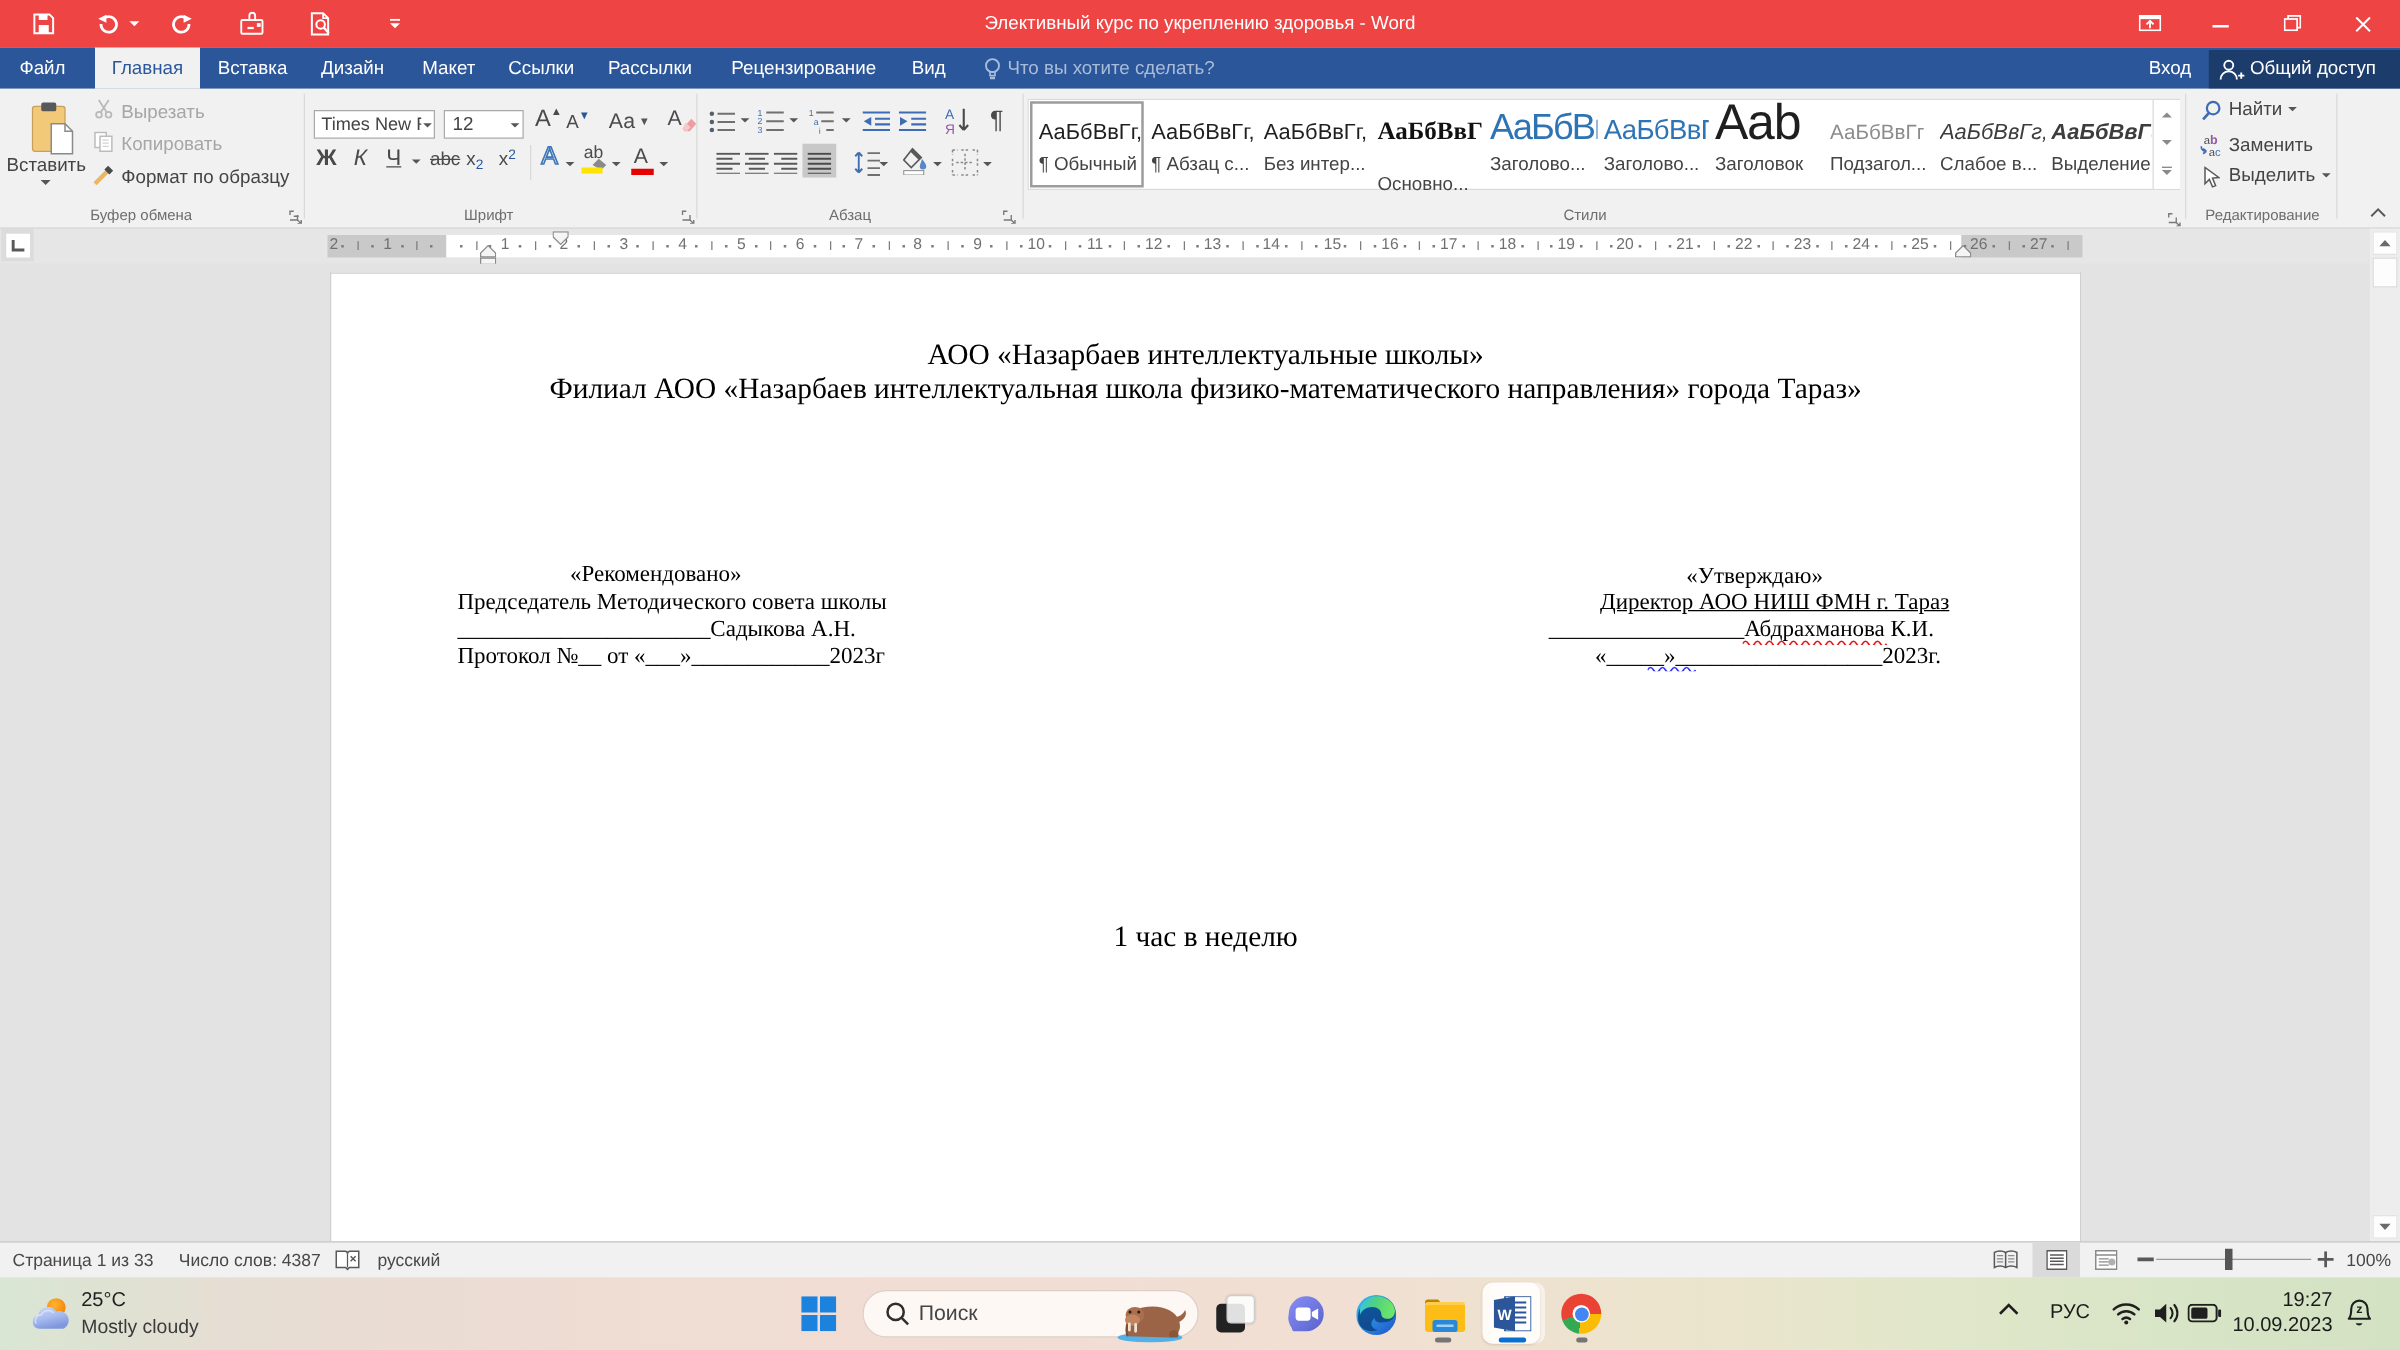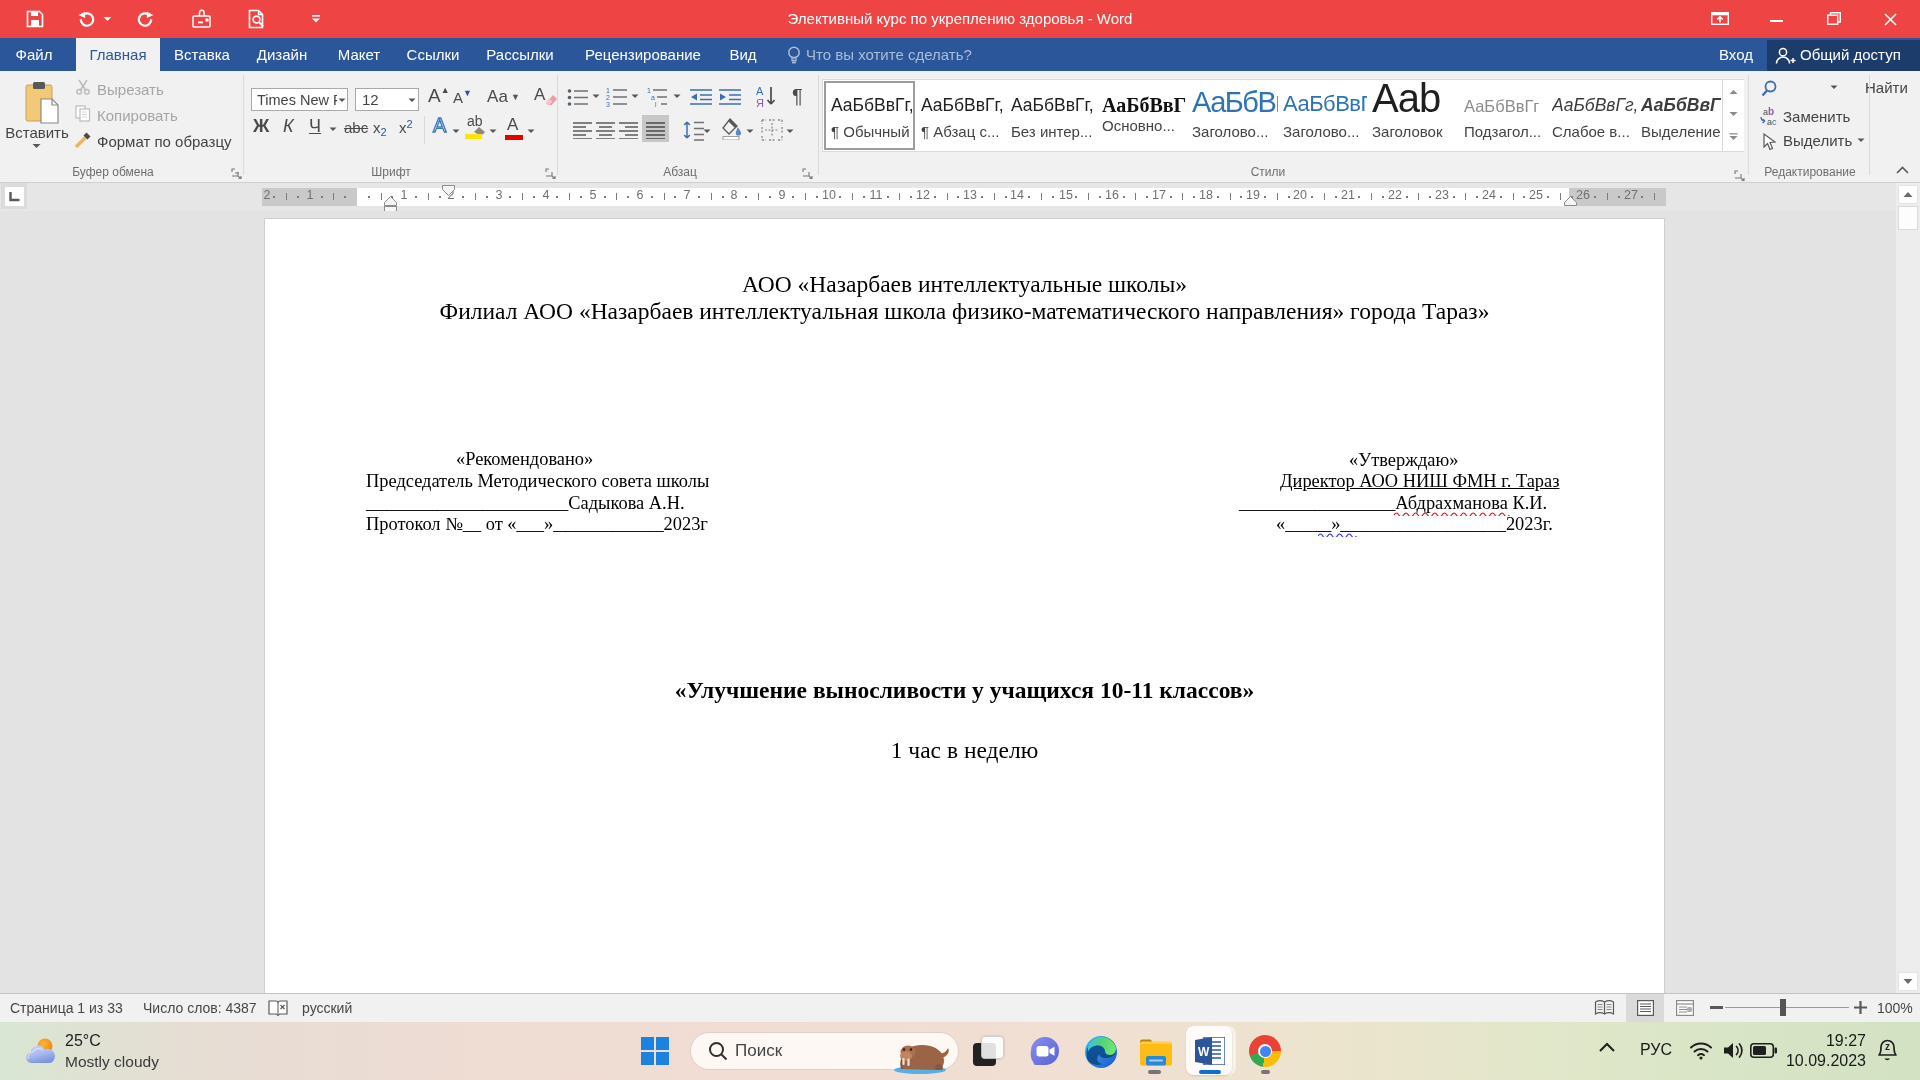--- a/index.html
+++ b/index.html
@@ -283,21 +283,21 @@
 
   <div class="abs" style="left:822px;top:8px;width:922px;height:73px;background:#fff;border:1px solid #dadada;"></div>
   <div class="abs" style="left:824px;top:10px;width:91px;height:69px;border:2px solid #9c9c9c;background:#fff;"></div>
   <div class="abs" style="left:831px;top:24px;width:82px;overflow:hidden;font-size:17.5px;color:#1f1f1f;white-space:nowrap;">АаБбВвГг,</div>
   <div class="abs" style="left:831px;top:52px;font-size:15px;color:#444;">¶ Обычный</div>
   <div class="abs" style="left:921px;top:24px;width:84px;overflow:hidden;font-size:17.5px;color:#1f1f1f;white-space:nowrap;">АаБбВвГг,</div>
   <div class="abs" style="left:921px;top:52px;font-size:15px;color:#444;">¶ Абзац с...</div>
   <div class="abs" style="left:1011px;top:24px;width:84px;overflow:hidden;font-size:17.5px;color:#1f1f1f;white-space:nowrap;">АаБбВвГг,</div>
   <div class="abs" style="left:1011px;top:52px;font-size:15px;color:#444;">Без интер...</div>
   <div class="abs doct" style="left:1102px;top:23px;width:84px;overflow:hidden;font-size:20px;font-weight:bold;color:#111;white-space:nowrap;">АаБбВвГ</div>
-  <div class="abs" style="left:1102px;top:46px;font-size:15px;color:#444;">Основно...</div>
+  <div class="abs" style="left:1102px;top:68px;font-size:15px;color:#444;">Основно...</div>
   <div class="abs" style="left:1192px;top:15px;width:86px;overflow:hidden;font-size:29px;font-weight:300;color:#2e74b5;white-space:nowrap;letter-spacing:-1.5px;">АаБбВв</div>
   <div class="abs" style="left:1192px;top:52px;font-size:15px;color:#444;">Заголово...</div>
   <div class="abs" style="left:1283px;top:20px;width:84px;overflow:hidden;font-size:22px;font-weight:300;color:#2e74b5;white-space:nowrap;letter-spacing:-0.5px;">АаБбВвГ</div>
   <div class="abs" style="left:1283px;top:52px;font-size:15px;color:#444;">Заголово...</div>
   <div class="abs" style="left:1372px;top:5px;width:86px;overflow:hidden;font-size:40px;font-weight:300;color:#1f1f1f;letter-spacing:-1px;">Аab</div>
   <div class="abs" style="left:1372px;top:52px;font-size:15px;color:#444;">Заголовок</div>
   <div class="abs" style="left:1464px;top:26px;width:84px;overflow:hidden;font-size:16.5px;color:#8c8c8c;white-space:nowrap;">АаБбВвГг</div>
   <div class="abs" style="left:1464px;top:52px;font-size:15px;color:#444;">Подзагол...</div>
   <div class="abs" style="left:1552px;top:24px;width:84px;overflow:hidden;font-size:17.5px;font-style:italic;color:#3d3d3d;white-space:nowrap;">АаБбВвГг,</div>
   <div class="abs" style="left:1552px;top:52px;font-size:15px;color:#444;">Слабое в...</div>
@@ -317,21 +317,21 @@
   <div class="glabel" style="left:1195px;width:146px;">Стили</div>
   <svg class="abs" style="left:1734px;top:99px" width="11" height="11" viewBox="0 0 11 11">
     <path d="M1 4 V1 h3 M1 8 h6 M7 4 v4 M7 8 l3 3 M10 8 v3 h-3" stroke="#777" stroke-width="1.1" fill="none"></path>
   </svg>
   <div class="gsep" style="left:1748px;"></div>
 
   <svg class="abs" style="left:1761px;top:9px" width="17" height="17" viewBox="0 0 17 17">
     <circle cx="9.5" cy="6.5" r="5" fill="none" stroke="#3e6db5" stroke-width="1.8"></circle>
     <path d="M6 10.5 L1.5 15.5" stroke="#3e6db5" stroke-width="2.2"></path>
   </svg>
-  <div class="abs rtxt" style="left:1865px;top:8px;">Найти</div>
+  <div class="abs rtxt" style="left:1783px;top:8px;">Найти</div>
   <svg class="abs" style="left:1830px;top:14px" width="8" height="5" viewBox="0 0 8 5">
       <path d="M0.5 0.5 L4 4 L7.5 0.5 z" fill="#565656"></path>
     </svg>
   <svg class="abs" style="left:1760px;top:36px" width="20" height="19" viewBox="0 0 20 19">
     <text x="3" y="8" font-size="9" fill="#4a4a4a" font-family="Liberation Sans">a</text>
     <text x="8" y="8" font-size="10" font-weight="bold" fill="#8e5ba6" font-family="Liberation Sans">b</text>
     <text x="7" y="18" font-size="9" fill="#4a4a4a" font-family="Liberation Sans">a</text>
     <text x="12" y="18" font-size="9" fill="#3e6db5" font-family="Liberation Sans">c</text>
     <path d="M1 10 q0 4 4 4" fill="none" stroke="#3e6db5" stroke-width="1.3"></path>
     <path d="M5 14 l-2.5 -2 M5 14 l-2.5 2" stroke="#3e6db5" stroke-width="1.3" fill="none"></path>
@@ -500,21 +500,20 @@
   <div class="doct" style="left:1349px;top:239px;font-size:18.4px;">«Утверждаю»</div>
   <div class="doct" style="left:1280px;top:260px;font-size:18.4px;text-decoration:underline;">Директор АОО НИШ ФМН г. Тараз</div>
   <div class="doct" style="left:1239px;top:282px;font-size:18.4px;">_________________Абдрахманова К.И.</div>
   <div class="doct" style="left:1276px;top:303px;font-size:18.4px;">«_____»__________________2023г.</div>
   <svg class="abs" style="left:1394px;top:300px" width="116" height="5" viewBox="0 0 116 5">
     <path d="M0 4 q2.4 -4 4.8 0 t4.8 0 t4.8 0 t4.8 0 t4.8 0 t4.8 0 t4.8 0 t4.8 0 t4.8 0 t4.8 0 t4.8 0 t4.8 0 t4.8 0 t4.8 0 t4.8 0 t4.8 0 t4.8 0 t4.8 0 t4.8 0 t4.8 0 t4.8 0 t4.8 0 t4.8 0 t4.8 0" fill="none" stroke="#e11" stroke-width="1.2"></path>
   </svg>
   <svg class="abs" style="left:1318px;top:321px" width="40" height="5" viewBox="0 0 40 5">
     <path d="M0 4 q2.4 -4 4.8 0 t4.8 0 t4.8 0 t4.8 0 t4.8 0 t4.8 0 t4.8 0 t4.8 0" fill="none" stroke="#33f" stroke-width="1.2"></path>
   </svg>
-  <div class="doct" style="left:264px;top:466px;width:1401px;text-align:center;font-size:23.5px;font-weight:bold;">«Улучшение выносливости у учащихся 10-11 классов»</div>
   <div class="doct" style="left:264px;top:526px;width:1401px;text-align:center;font-size:23.5px;">1 час в неделю</div>
 </div>
 
 <div class="abs" style="left:1896px;top:183px;width:24px;height:810px;background:#ededed;"></div>
 <div class="abs" style="left:1898px;top:185px;width:20px;height:19px;background:#fdfdfd;border:1px solid #e3e3e3;"></div>
 <svg class="abs" style="left:1903px;top:191px" width="10" height="7" viewBox="0 0 10 7">
     <path d="M0.5 6 L5 1 L9.5 6 z" fill="#6a6a6a"></path>
   </svg>
 <div class="abs" style="left:1898px;top:206px;width:20px;height:24px;background:#fdfdfd;border:1px solid #dadada;"></div>
 <div class="abs" style="left:1898px;top:972px;width:20px;height:19px;background:#fdfdfd;border:1px solid #e3e3e3;"></div>

